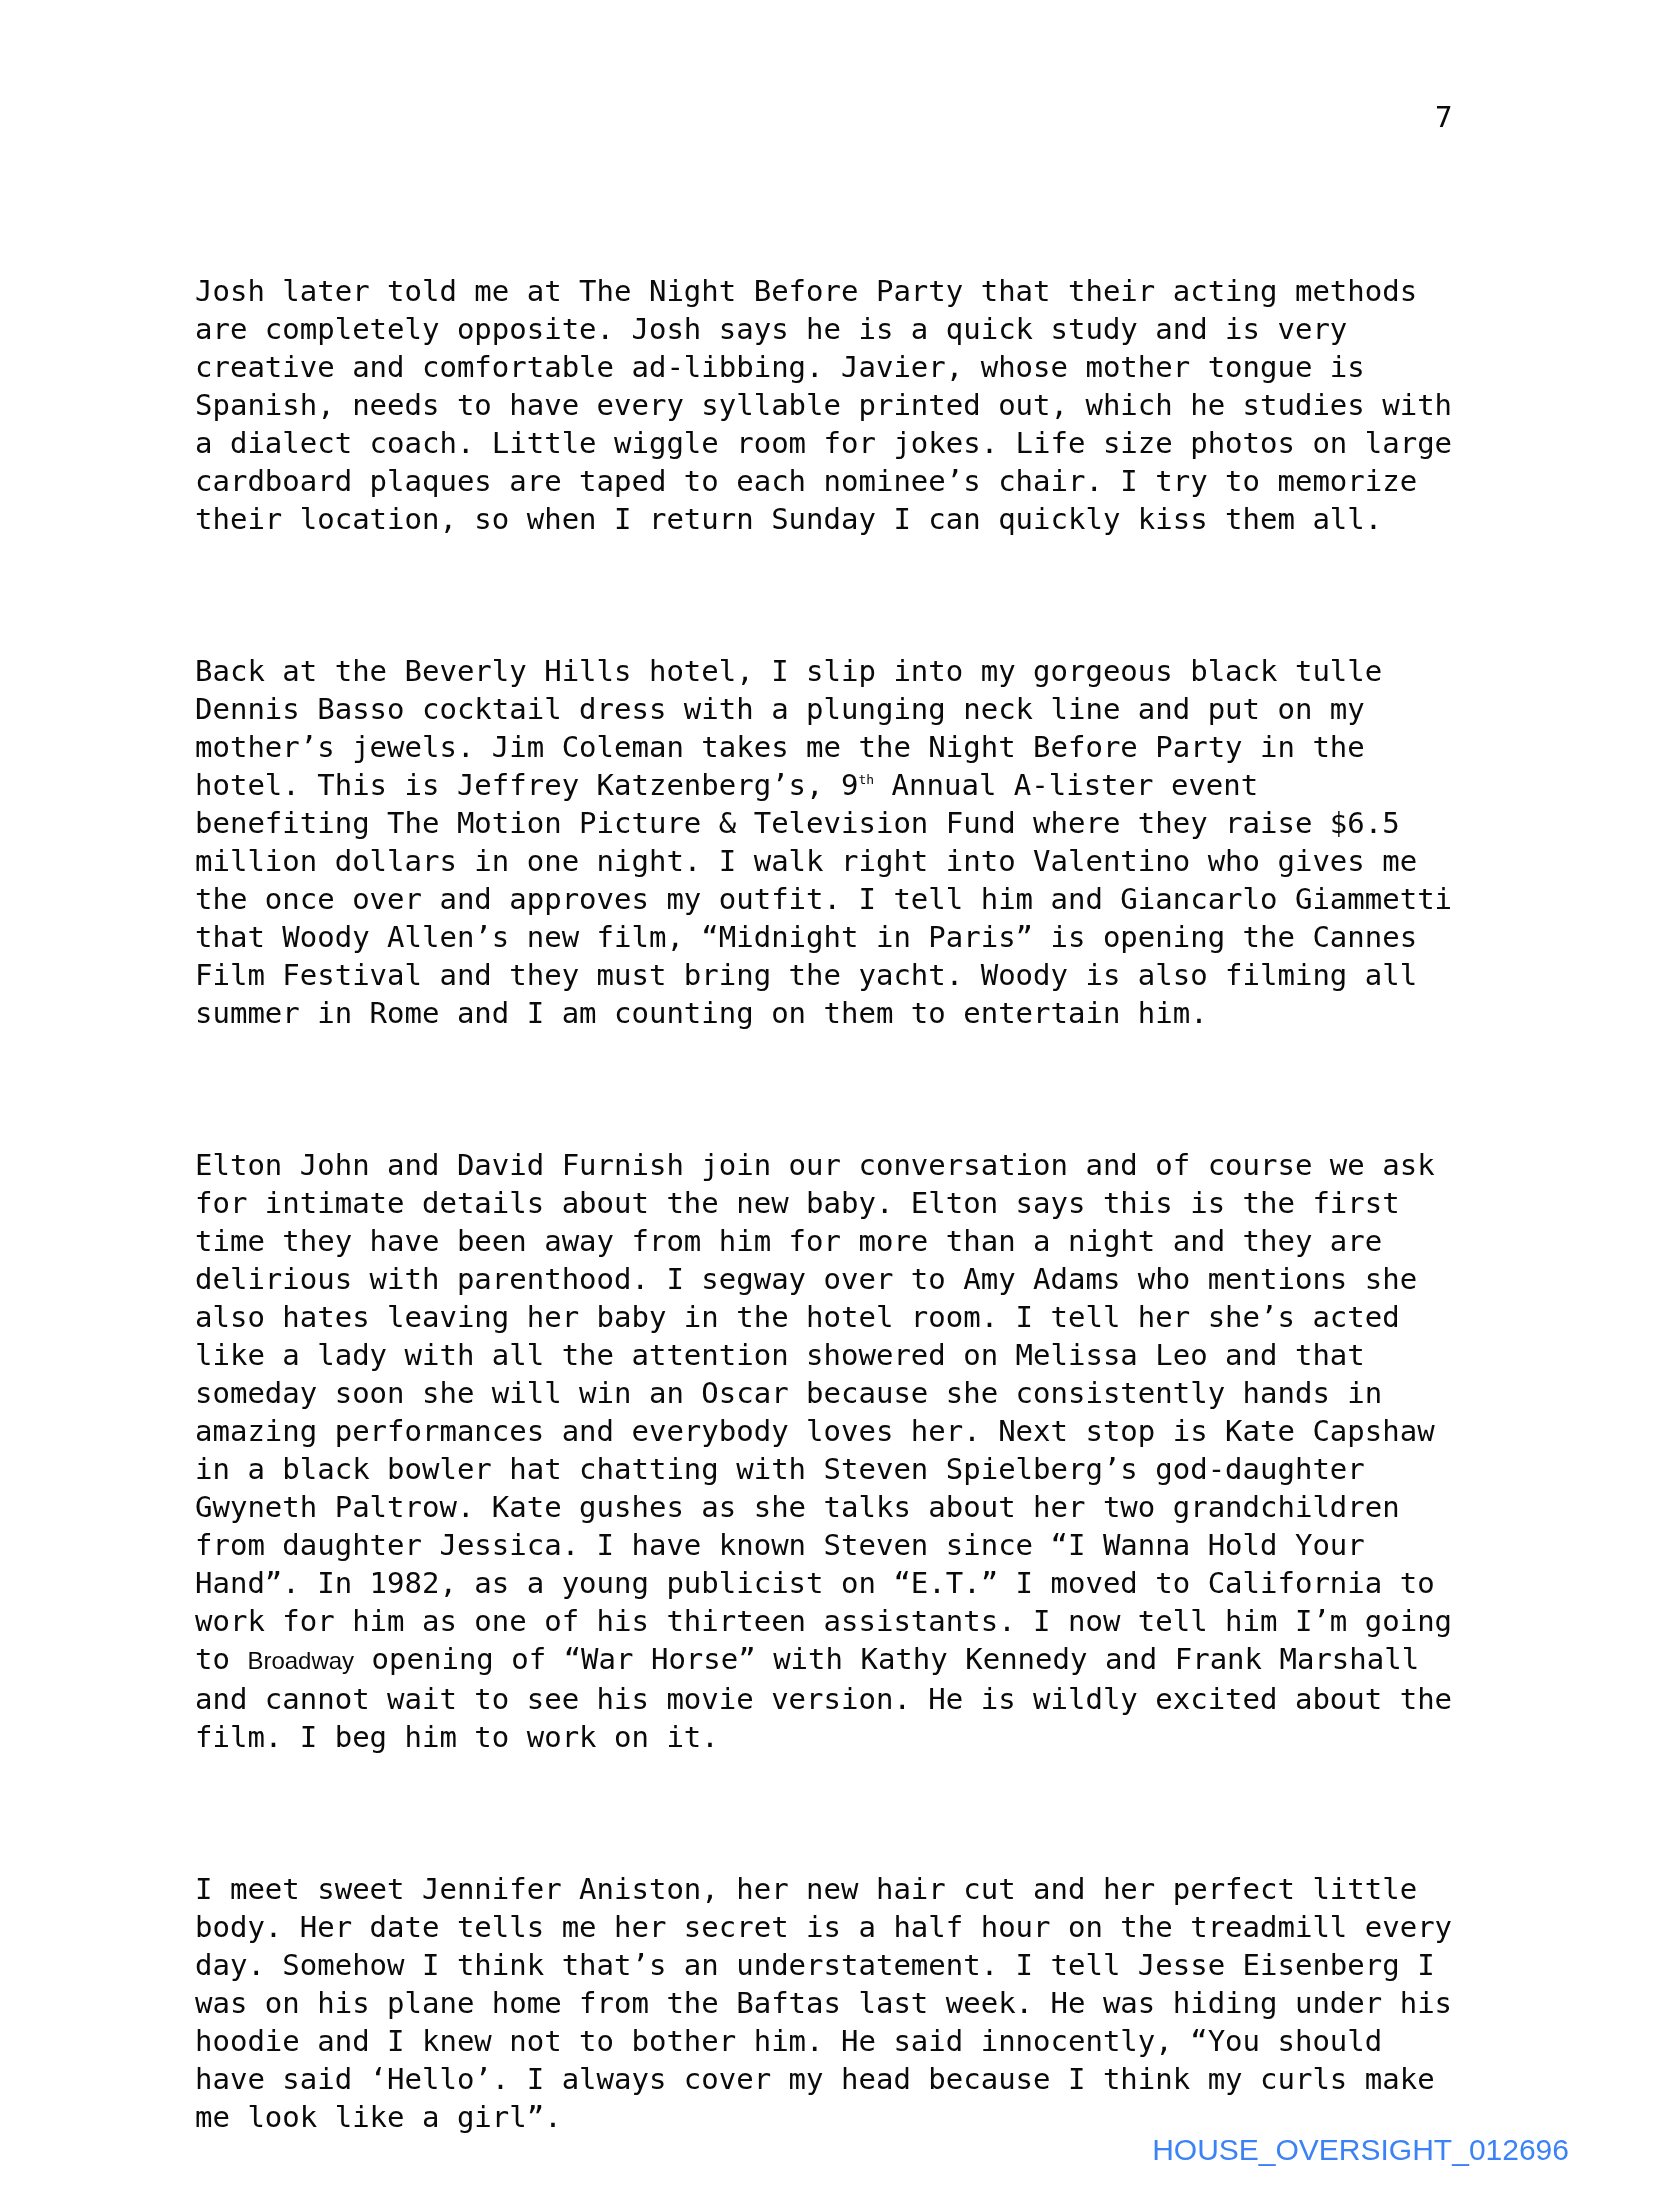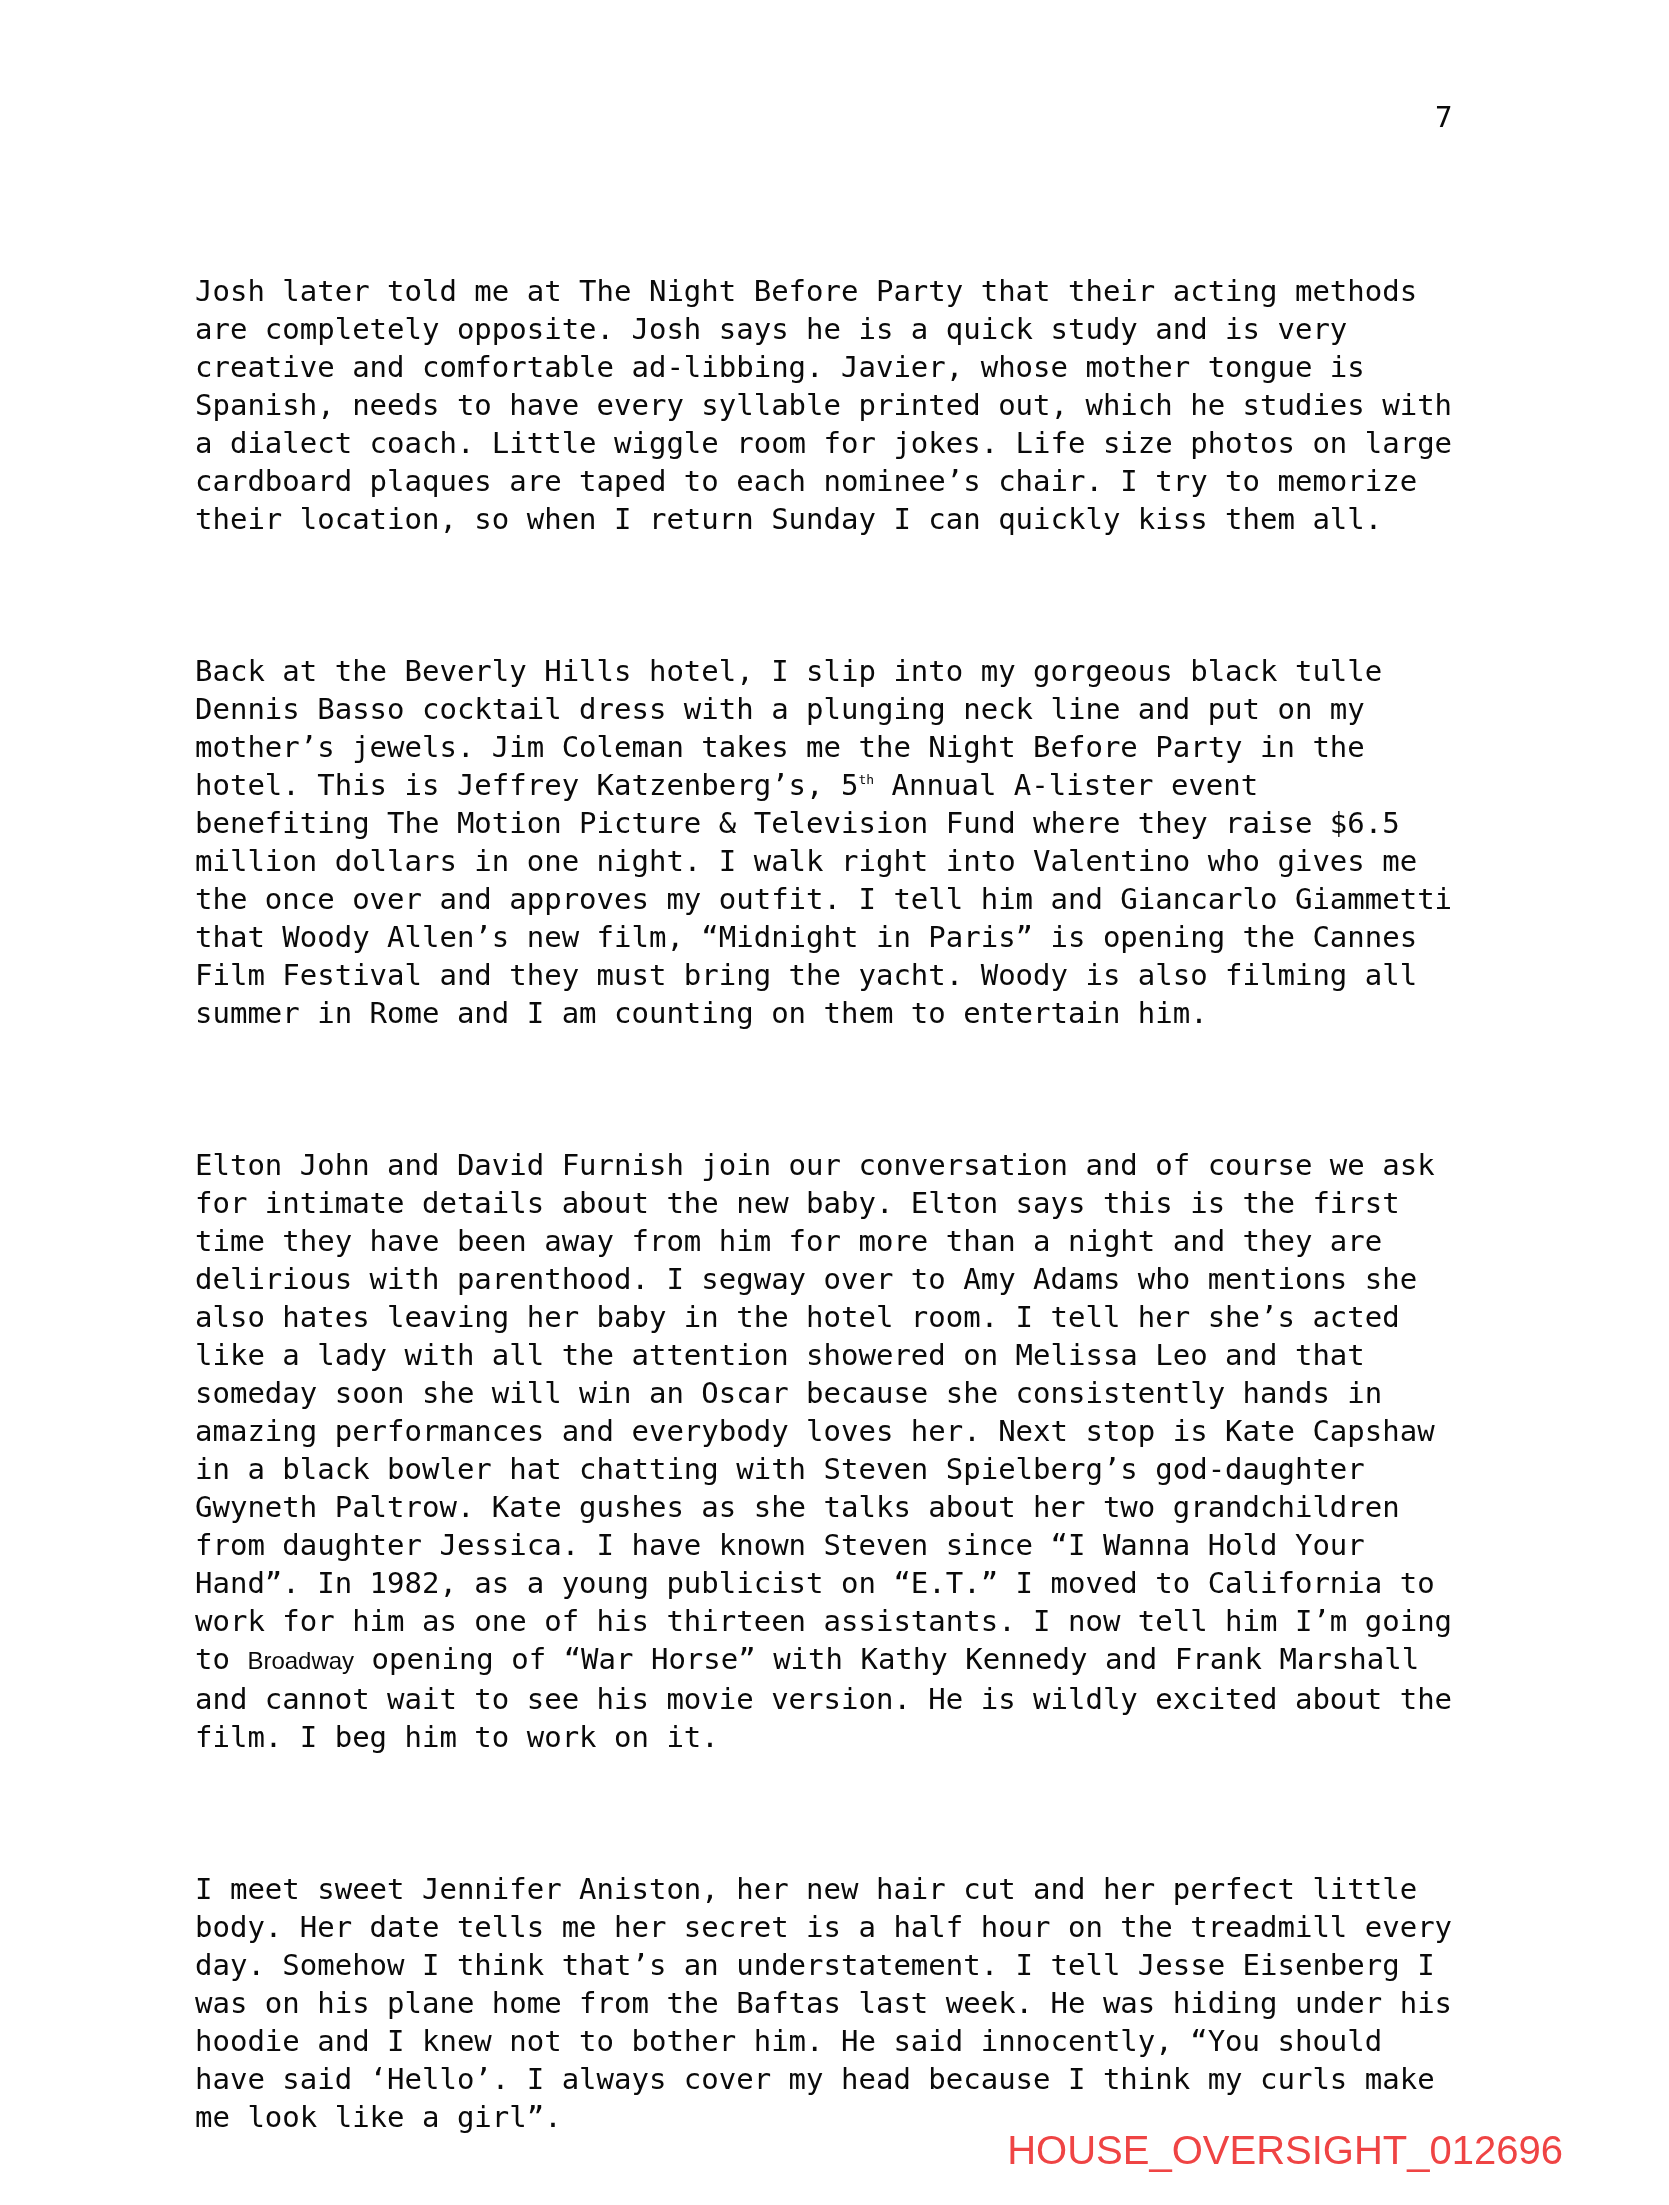--- a/index.html
+++ b/index.html
@@ -43,25 +43,25 @@
     line-height: 0;
     vertical-align: super;
   }
   .sans-inline {
     font-family: "Liberation Sans", sans-serif;
     font-size: 24px;
   }
   .bates-stamp {
     position: absolute;
     top: 2133px;
-    right: 106px;
+    right: 100px;
     font-family: "Liberation Sans", sans-serif;
-    font-size: 40px;
+    font-size: 30px;
     line-height: 34px;
-    color: #ef4444;
+    color: #3b82f6;
   }
 </style>
 </head>
 <body>
 
 <div class="page">
 
   <div class="page-number">7</div>
 
   <div class="content">
@@ -70,21 +70,21 @@
 are completely opposite. Josh says he is a quick study and is very
 creative and comfortable ad-libbing. Javier, whose mother tongue is
 Spanish, needs to have every syllable printed out, which he studies with
 a dialect coach. Little wiggle room for jokes. Life size photos on large
 cardboard plaques are taped to each nominee’s chair. I try to memorize
 their location, so when I return Sunday I can quickly kiss them all.</p>
 
     <p><span>Back at the Beverly Hills hotel, I slip into my gorgeous black tulle
 Dennis Basso cocktail dress with a plunging neck line and put on my
 mother’s jewels. Jim Coleman takes me the Night Before Party in the
-hotel. This is Jeffrey Katzenberg’s, 5</span><sup class="ordinal">th</sup><span> Annual A-lister event
+hotel. This is Jeffrey Katzenberg’s, 9</span><sup class="ordinal">th</sup><span> Annual A-lister event
 benefiting The Motion Picture &amp; Television Fund where they raise $6.5
 million dollars in one night. I walk right into Valentino who gives me
 the once over and approves my outfit. I tell him and Giancarlo Giammetti
 that Woody Allen’s new film, “Midnight in Paris” is opening the Cannes
 Film Festival and they must bring the yacht. Woody is also filming all
 summer in Rome and I am counting on them to entertain him.</span></p>
 
     <p><span>Elton John and David Furnish join our conversation and of course we ask
 for intimate details about the new baby. Elton says this is the first
 time they have been away from him for more than a night and they are

